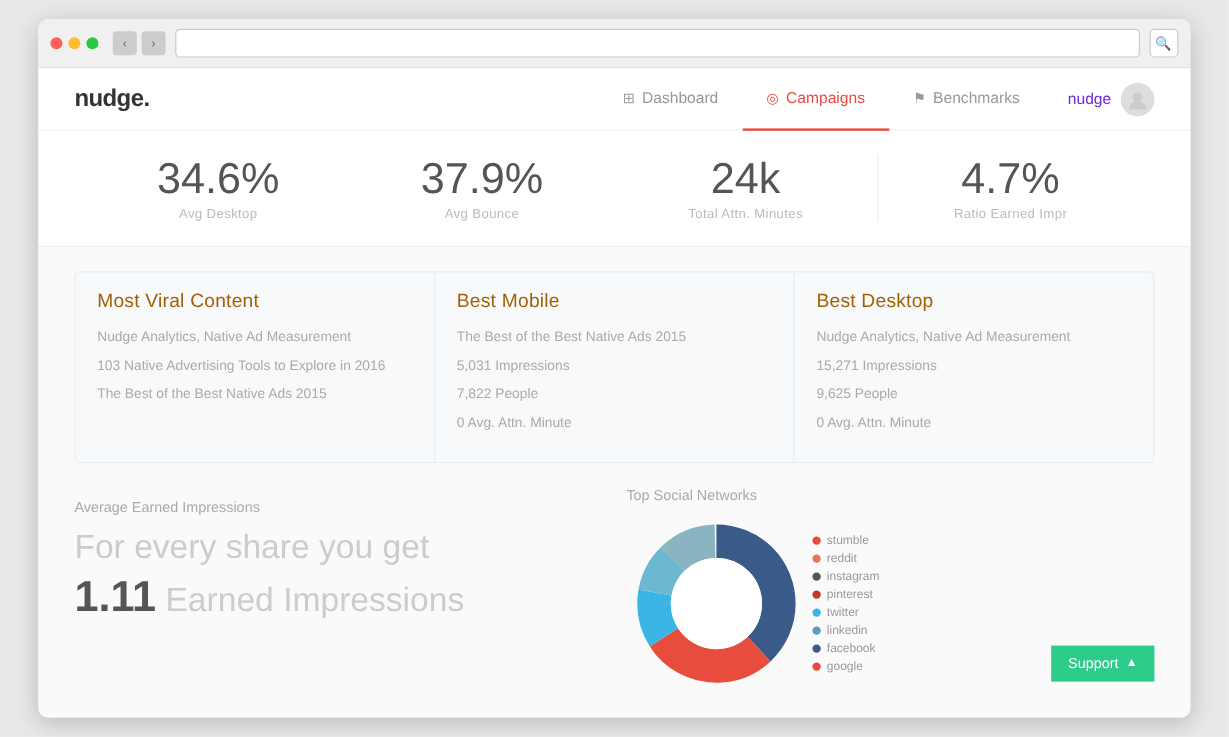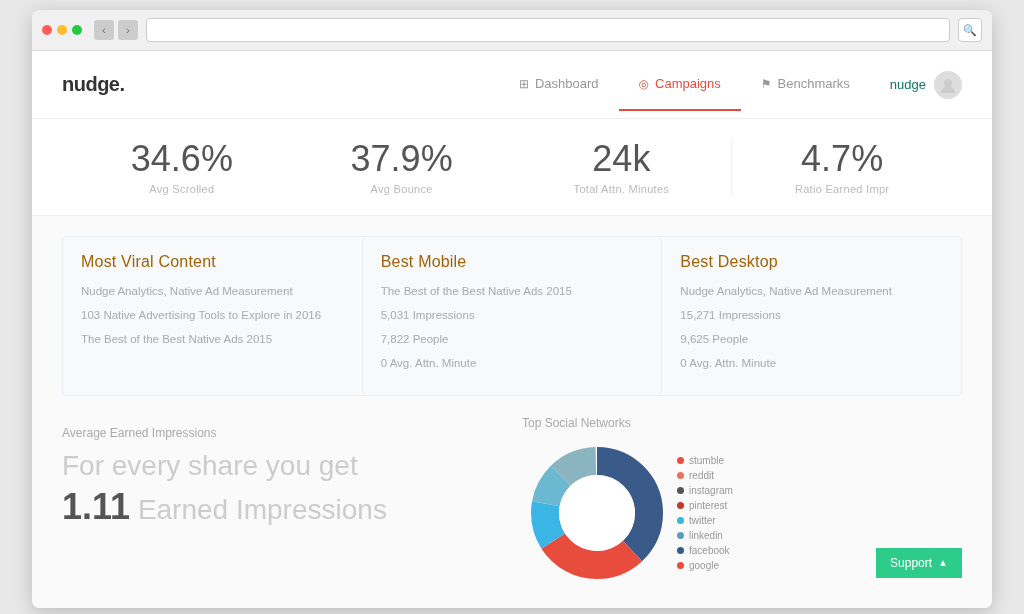--- a/index.html
+++ b/index.html
@@ -92,21 +92,21 @@
       background: #fafafa;
     }
 
     
     .top-nav {
       background: #fff;
       border-bottom: 1px solid #eee;
       display: flex;
       align-items: center;
       padding: 0 30px;
-      height: 68px;
+      height: 52px;
     }
 
     .logo {
       font-size: 20px;
       font-weight: 700;
       color: #333;
       margin-right: auto;
       letter-spacing: -0.5px;
     }
 
@@ -137,21 +137,21 @@
 
     .nav-item-icon {
       font-size: 12px;
     }
 
     .user-area {
       display: flex;
       align-items: center;
       gap: 8px;
       font-size: 13px;
-      color: #0f766e;
+      color: #6d28d9;
     }
 
     .avatar {
       width: 28px;
       height: 28px;
       border-radius: 50%;
       background: #ddd;
       display: flex;
       align-items: center;
       justify-content: center;
@@ -371,21 +371,21 @@
             <circle cx="9" cy="7" r="4" fill="#ccc"></circle>
             <path d="M2 17c0-4 3.1-7 7-7s7 3 7 7" fill="#ccc"></path>
           </svg>
         </div>
       </div>
     </div>
 
     <div class="stats-row">
       <div class="stat-item">
         <div class="stat-value">34.6%</div>
-        <div class="stat-label">Avg Scrolled</div>
+        <div class="stat-label">Avg Desktop</div>
       </div>
       <div class="stat-item">
         <div class="stat-value">37.9%</div>
         <div class="stat-label">Avg Bounce</div>
       </div>
       <div class="stat-item">
         <div class="stat-value">24k</div>
         <div class="stat-label">Total Attn. Minutes</div>
       </div>
       <div class="stat-item divider">

